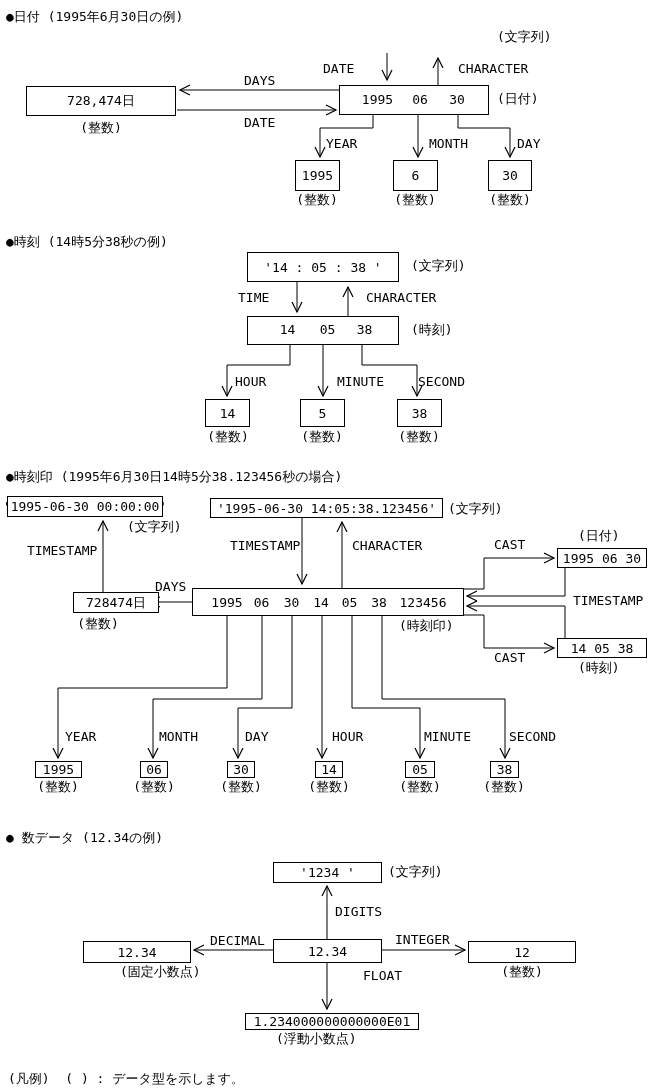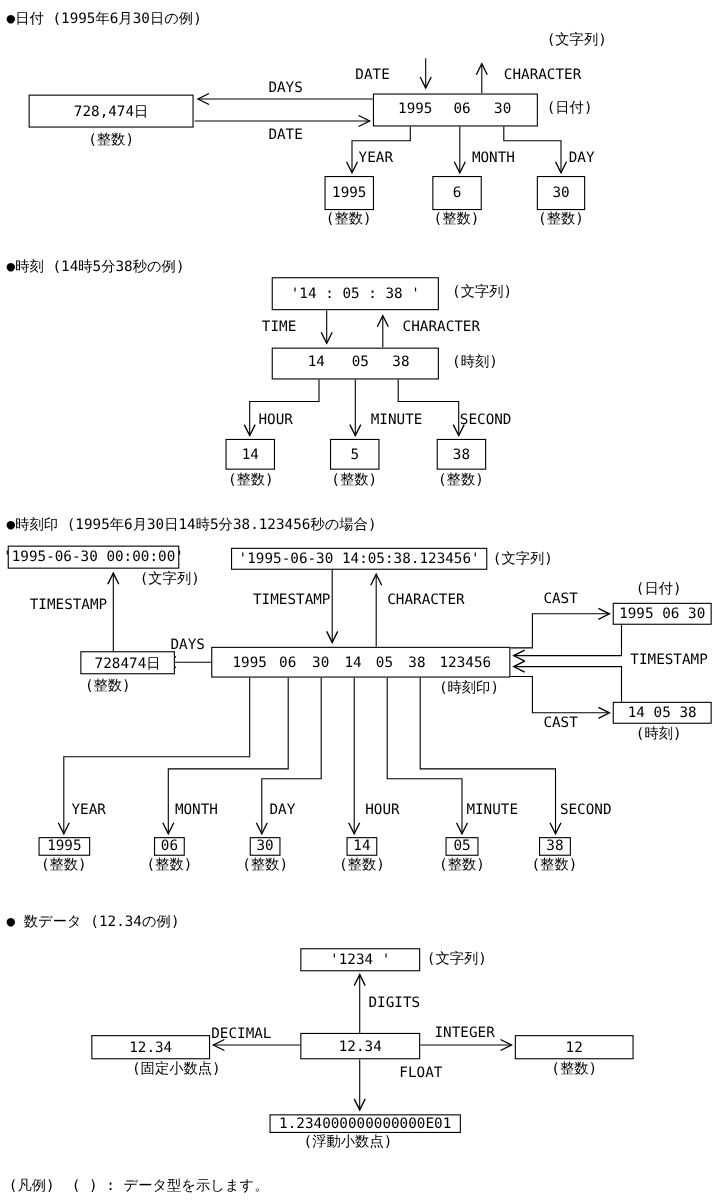--- a/index.html
+++ b/index.html
@@ -192,21 +192,21 @@
   <div class="lbl ctr" style="left:504px; top:780px;">(整数)</div>
 
   <div class="title" style="left:6px; top:829px;">● 数データ (12.34の例)</div>
 
   <div class="box" style="left:273px; top:862px; width:109px; height:21px;">'1234 '</div>
   <div class="lbl" style="left:388px; top:865px;">(文字列)</div>
   <div class="lbl" style="left:335px; top:905px;">DIGITS</div>
 
   <div class="box" style="left:273px; top:939px; width:109px; height:24px;">12.34</div>
 
-  <div class="lbl" style="left:192px; top:934px;text-align:right;">DECIMAL</div>
+  <div class="lbl" style="left:210px; top:934px;text-align:right;">DECIMAL</div>
   <div class="box" style="left:83px; top:941px; width:108px; height:22px;">12.34</div>
   <div class="lbl" style="left:95px; top:965px;margin-left:25px;">(固定小数点)</div>
 
   <div class="lbl" style="left:395px; top:933px;">INTEGER</div>
   <div class="box" style="left:468px; top:941px; width:108px; height:22px;">12</div>
   <div class="lbl ctr" style="left:522px; top:965px;">(整数)</div>
 
   <div class="lbl" style="left:335px; top:969px;margin-left:28px;">FLOAT</div>
   <div class="box" style="left:245px; top:1013px; width:174px; height:17px;">1.234000000000000E01</div>
   <div class="lbl" style="left:276px; top:1032px;">(浮動小数点)</div>

